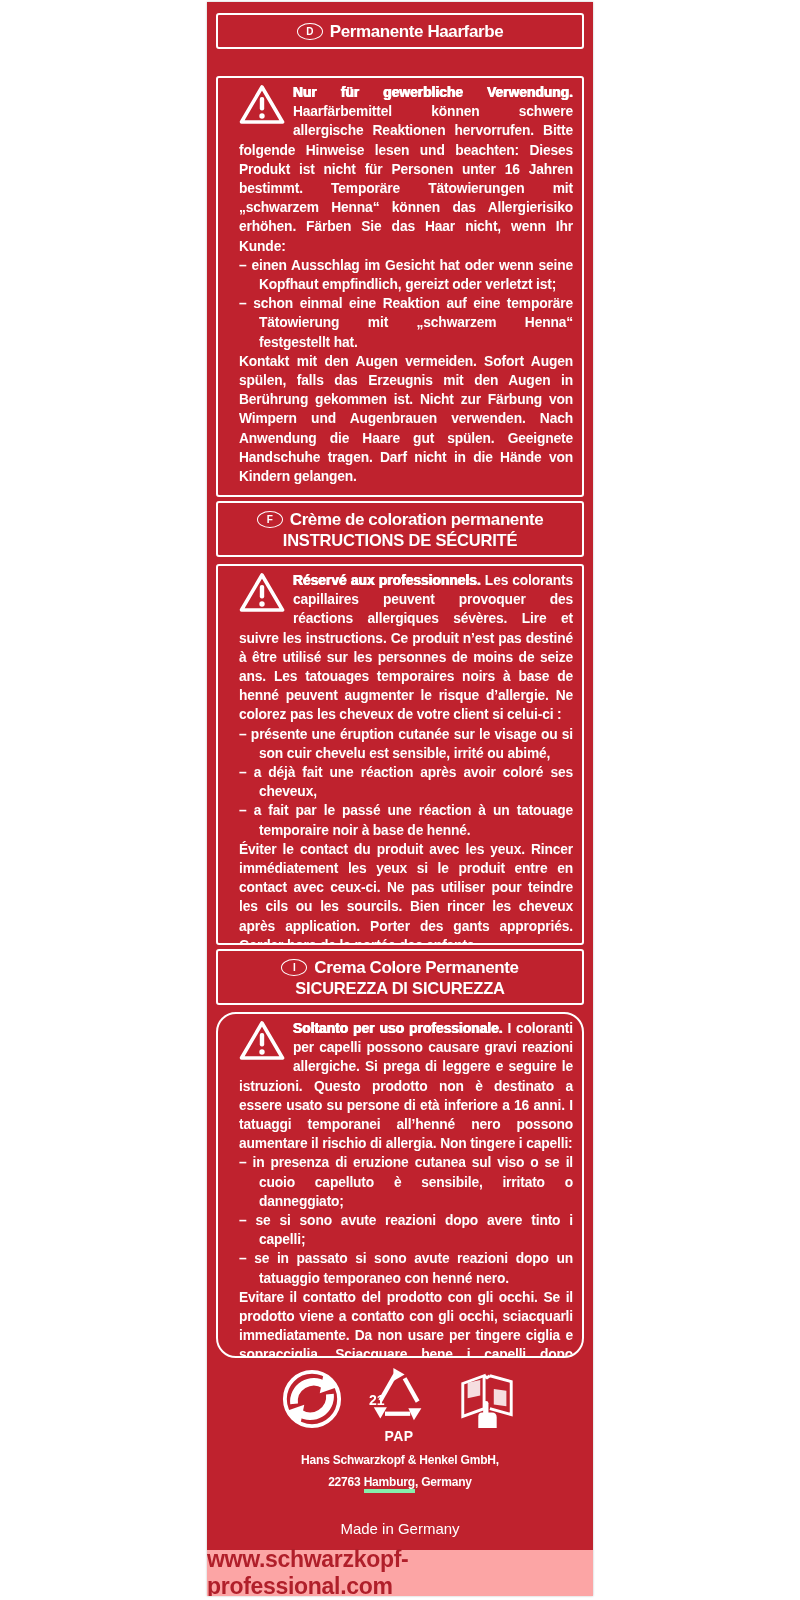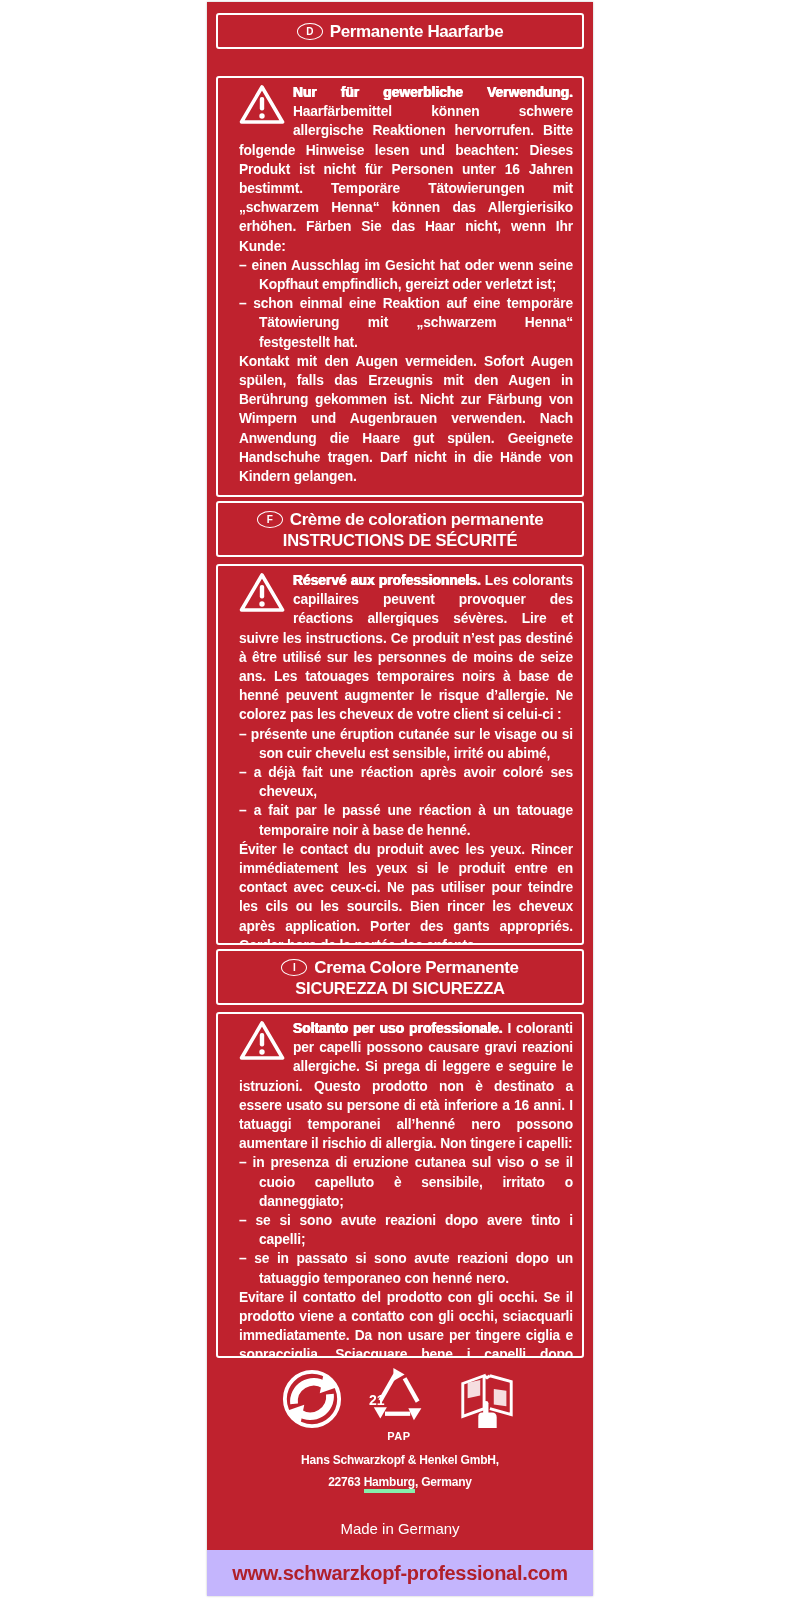--- a/index.html
+++ b/index.html
@@ -37,44 +37,44 @@
     text-shadow:.45px 0 0 #fff,-.45px 0 0 #fff;
     letter-spacing:0;
   }
   .warn-tri{float:left;margin:1px 8px 2px 0;}
   .bullet{padding-left:20px;text-indent:-20px;margin:0;}
   .icons-row{
     position:absolute;left:0;top:1366px;width:100%;
     display:flex;justify-content:center;align-items:flex-start;gap:26px;
   }
   .icon-stack{display:flex;flex-direction:column;align-items:center;}
-  .pap{font-size:11px;font-weight:700;letter-spacing:.5px;line-height:14px;margin-top:1px;}
+  .pap{font-size:14px;font-weight:700;letter-spacing:.5px;line-height:14px;margin-top:1px;}
   .tri-wrap{position:relative;}
   .tri-num{
     position:absolute;left:0;top:24px;width:100%;text-align:left;
     font-size:14px;font-weight:700;
   }
   .address{
     position:absolute;left:0;top:1448px;width:100%;text-align:center;
     font-weight:700;font-size:12px;line-height:21.5px;letter-spacing:-0.2px;
   }
   .address .city{border-bottom:4px solid #86efac;padding-bottom:0px;}
   .madein{
     position:absolute;left:0;top:1518px;width:100%;text-align:center;
     font-weight:400;font-size:15px;letter-spacing:0;
   }
   .urlbar{
-    position:absolute;left:0;bottom:0;width:100%;height:46px;background:#c4b5fd;
+    position:absolute;left:0;bottom:0;width:100%;height:46px;background:#fca5a5;
     display:flex;align-items:center;justify-content:center;
-    color:#b01f2a;font-weight:700;font-size:20px;letter-spacing:-0.3px;
+    color:#b01f2a;font-weight:700;font-size:23px;letter-spacing:-0.3px;
   }
   
   #de-hdr{top:11px;}  #de-body{top:74px;height:421px;}
   #fr-hdr{top:499px;} #fr-body{top:562px;height:381px;}
-  #it-hdr{top:947px;} #it-body{top:1010px;height:346px;}
+  #it-hdr{top:947px;} #it-body{top:1010px;height:346px;border-radius:20px;}
 </style>
 </head>
 <body>
 
 <div class="label">
 
   <div class="box hdr" id="de-hdr">
     <div class="t1">
       <span class="langoval">D</span>
       <span>Permanente Haarfarbe</span>

